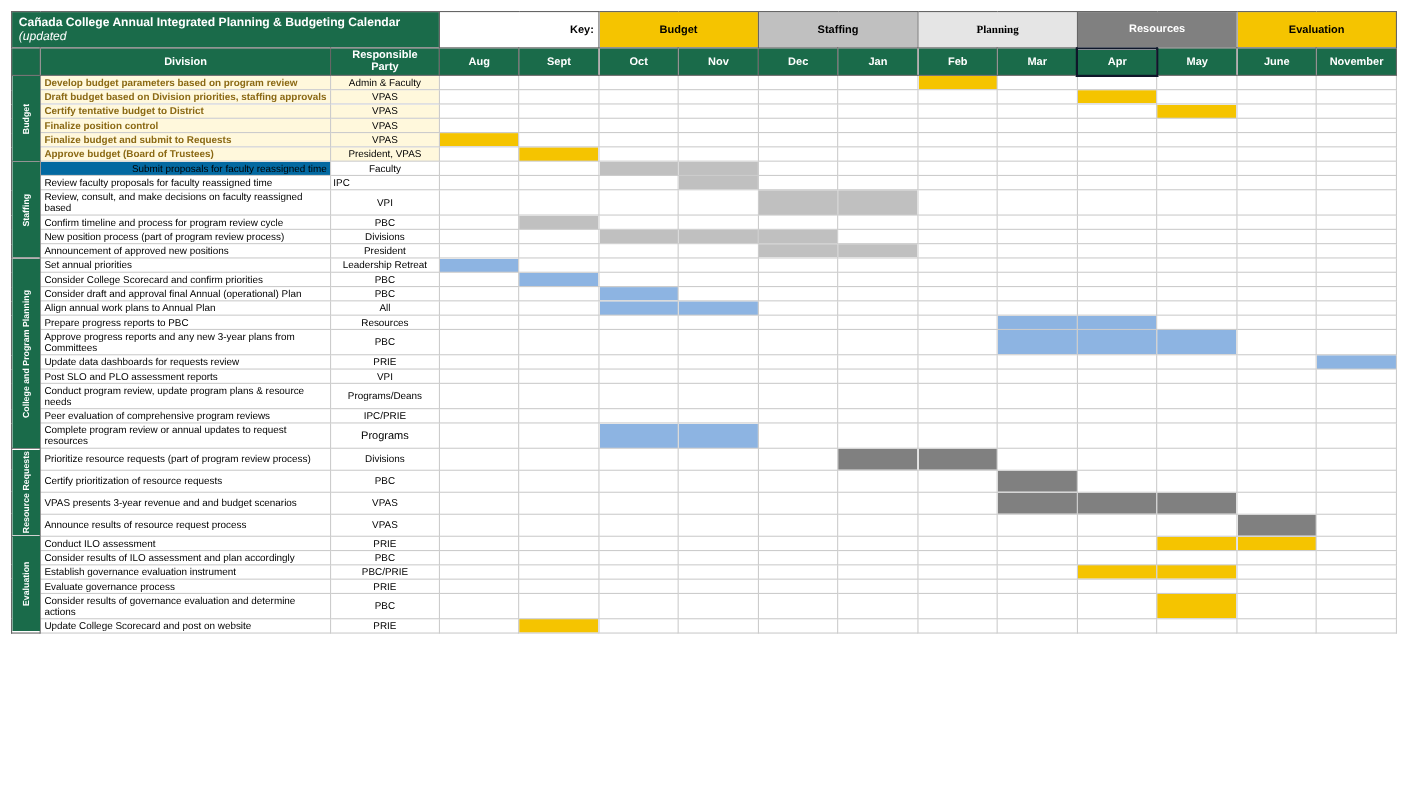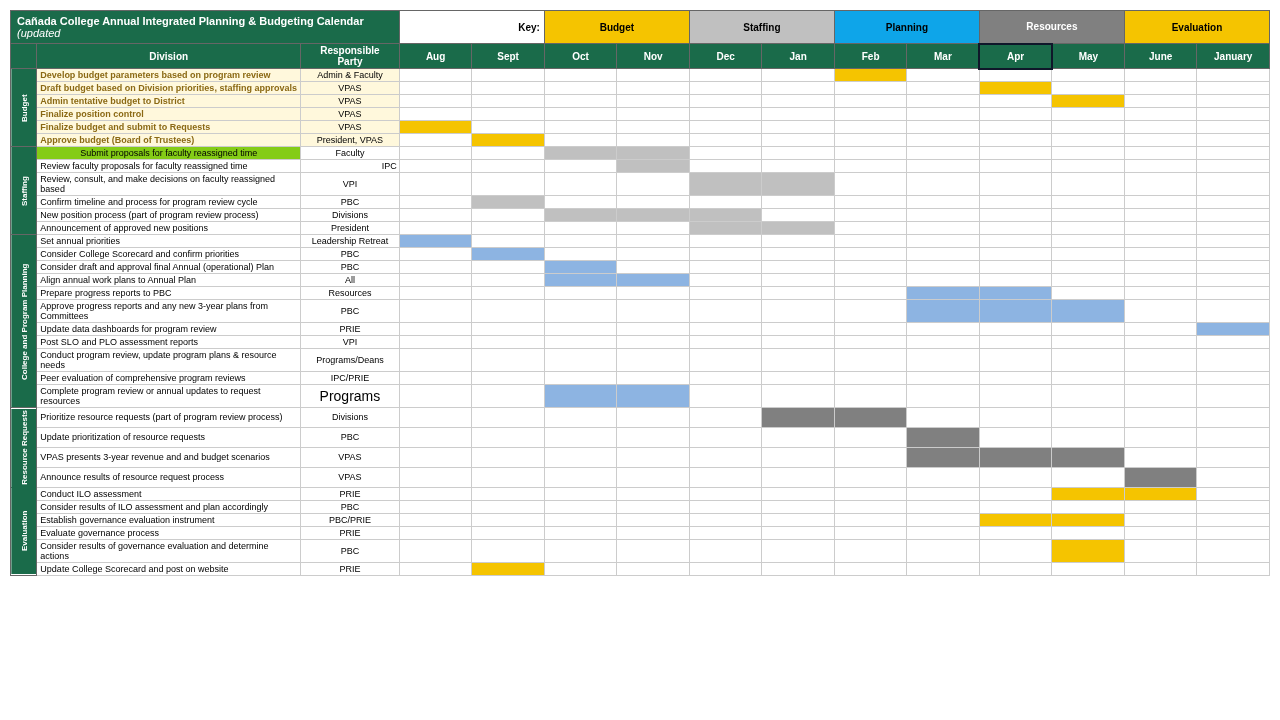--- a/index.html
+++ b/index.html
@@ -38,40 +38,40 @@
       <tr>
         <th colspan="3" style="background:#1a6b4a; color:#fff; text-align:left; font-size:11px; font-weight:bold; padding:4px 6px; border:1px solid #666;">
           <span>Cañada College Annual Integrated Planning &amp; Budgeting Calendar</span>
           <span style="font-weight:normal; font-style:italic;">(updated</span>
         </th>
         <th colspan="2" style="background:#fff; text-align:right; font-size:10px; padding:2px 4px; border:1px solid #666;">
           <span>Key:</span>
         </th>
         <th colspan="2" style="background:#f5c400; color:#000; font-weight:bold; font-size:10px; border:1px solid #666;">Budget</th>
         <th colspan="2" style="background:#c0c0c0; color:#000; font-weight:bold; font-size:10px; border:1px solid #666;">Staffing</th>
-        <th colspan="2" style="background:#0ea5e9; color:#000; font-weight:bold; font-size:10px; border:1px solid #666;">Planning</th>
+        <th colspan="2" style="background:#e5e5e5; color:#000; font-weight:bold; font-size:10px; border:1px solid #666;font-family:Liberation Serif, serif;">Planning</th>
         <th colspan="2" style="background:#808080; color:#fff; font-weight:bold; font-size:10px; border:1px solid #666;text-align:center;">Resources</th>
         <th colspan="2" style="background:#f5c400; color:#000; font-weight:bold; font-size:10px; border:1px solid #666;">Evaluation</th>
       </tr>
       <tr>
         <th style="background:#1a6b4a; color:#fff; border:1px solid #666;"></th>
         <th style="background:#1a6b4a; color:#fff; font-weight:bold; font-size:10px; border:1px solid #666;">Division</th>
         <th style="background:#1a6b4a; color:#fff; font-weight:bold; font-size:10px; border:1px solid #666;">Responsible<br>Party</th>
         <th style="background:#1a6b4a; color:#fff; font-weight:bold; font-size:10px; border:1px solid #666;">Aug</th>
         <th style="background:#1a6b4a; color:#fff; font-weight:bold; font-size:10px; border:1px solid #666;">Sept</th>
         <th style="background:#1a6b4a; color:#fff; font-weight:bold; font-size:10px; border:1px solid #666;">Oct</th>
         <th style="background:#1a6b4a; color:#fff; font-weight:bold; font-size:10px; border:1px solid #666;">Nov</th>
         <th style="background:#1a6b4a; color:#fff; font-weight:bold; font-size:10px; border:1px solid #666;">Dec</th>
         <th style="background:#1a6b4a; color:#fff; font-weight:bold; font-size:10px; border:1px solid #666;">Jan</th>
         <th style="background:#1a6b4a; color:#fff; font-weight:bold; font-size:10px; border:1px solid #666;">Feb</th>
         <th style="background:#1a6b4a; color:#fff; font-weight:bold; font-size:10px; border:1px solid #666;">Mar</th>
         <th style="background:#1a6b4a; color:#fff; font-weight:bold; font-size:10px; border:2px solid #0f172a;">Apr</th>
         <th style="background:#1a6b4a; color:#fff; font-weight:bold; font-size:10px; border:1px solid #666;">May</th>
         <th style="background:#1a6b4a; color:#fff; font-weight:bold; font-size:10px; border:1px solid #666;">June</th>
-        <th style="background:#1a6b4a; color:#fff; font-weight:bold; font-size:10px; border:1px solid #666;">January</th>
+        <th style="background:#1a6b4a; color:#fff; font-weight:bold; font-size:10px; border:1px solid #666;">November</th>
       </tr>
     </thead>
     <tbody id="table-body">
     <tr>
           <td rowspan="6" style="background: rgb(26, 107, 74); color: rgb(255, 255, 255); font-weight: bold; font-size: 8px; text-align: center; vertical-align: middle; writing-mode: vertical-rl; transform: rotate(180deg); padding: 2px; border: 1px solid rgb(102, 102, 102); white-space: nowrap;">Budget</td>
           <td style="text-align: left; font-size: 9px; padding: 1px 3px; border: 1px solid rgb(204, 204, 204); background: rgb(255, 248, 220); color: rgb(139, 105, 20); font-weight: bold;">Develop budget parameters based on program review</td>
           <td style="font-size: 9px; text-align: center; padding: 1px 2px; border: 1px solid rgb(204, 204, 204); background: rgb(255, 248, 220);">Admin &amp; Faculty</td>
           <td style="border: 1px solid rgb(204, 204, 204); background: rgb(255, 255, 255);"></td>
           <td style="border: 1px solid rgb(204, 204, 204); background: rgb(255, 255, 255);"></td>
           <td style="border: 1px solid rgb(204, 204, 204); background: rgb(255, 255, 255);"></td>
@@ -95,21 +95,21 @@
           <td style="border: 1px solid rgb(204, 204, 204); background: rgb(255, 255, 255);"></td>
           <td style="border: 1px solid rgb(204, 204, 204); background: rgb(255, 255, 255);"></td>
           <td style="border: 1px solid rgb(204, 204, 204); background: rgb(255, 255, 255);"></td>
           <td style="border: 1px solid rgb(204, 204, 204); background: rgb(255, 255, 255);"></td>
           <td style="border: 1px solid rgb(204, 204, 204); background: rgb(245, 196, 0);"></td>
           <td style="border: 1px solid rgb(204, 204, 204); background: rgb(255, 255, 255);"></td>
           <td style="border: 1px solid rgb(204, 204, 204); background: rgb(255, 255, 255);"></td>
           <td style="border: 1px solid rgb(204, 204, 204); background: rgb(255, 255, 255);"></td>
         </tr>
         <tr>
-          <td style="text-align: left; font-size: 9px; padding: 1px 3px; border: 1px solid rgb(204, 204, 204); background: rgb(255, 248, 220); color: rgb(139, 105, 20); font-weight: bold;">Admin tentative budget to District</td>
+          <td style="text-align: left; font-size: 9px; padding: 1px 3px; border: 1px solid rgb(204, 204, 204); background: rgb(255, 248, 220); color: rgb(139, 105, 20); font-weight: bold;">Certify tentative budget to District</td>
           <td style="font-size: 9px; text-align: center; padding: 1px 2px; border: 1px solid rgb(204, 204, 204); background: rgb(255, 248, 220);">VPAS</td>
           <td style="border: 1px solid rgb(204, 204, 204); background: rgb(255, 255, 255);"></td>
           <td style="border: 1px solid rgb(204, 204, 204); background: rgb(255, 255, 255);"></td>
           <td style="border: 1px solid rgb(204, 204, 204); background: rgb(255, 255, 255);"></td>
           <td style="border: 1px solid rgb(204, 204, 204); background: rgb(255, 255, 255);"></td>
           <td style="border: 1px solid rgb(204, 204, 204); background: rgb(255, 255, 255);"></td>
           <td style="border: 1px solid rgb(204, 204, 204); background: rgb(255, 255, 255);"></td>
           <td style="border: 1px solid rgb(204, 204, 204); background: rgb(255, 255, 255);"></td>
           <td style="border: 1px solid rgb(204, 204, 204); background: rgb(255, 255, 255);"></td>
           <td style="border: 1px solid rgb(204, 204, 204); background: rgb(255, 255, 255);"></td>
@@ -160,38 +160,38 @@
           <td style="border: 1px solid rgb(204, 204, 204); background: rgb(255, 255, 255);"></td>
           <td style="border: 1px solid rgb(204, 204, 204); background: rgb(255, 255, 255);"></td>
           <td style="border: 1px solid rgb(204, 204, 204); background: rgb(255, 255, 255);"></td>
           <td style="border: 1px solid rgb(204, 204, 204); background: rgb(255, 255, 255);"></td>
           <td style="border: 1px solid rgb(204, 204, 204); background: rgb(255, 255, 255);"></td>
           <td style="border: 1px solid rgb(204, 204, 204); background: rgb(255, 255, 255);"></td>
           <td style="border: 1px solid rgb(204, 204, 204); background: rgb(255, 255, 255);"></td>
         </tr>
         <tr>
           <td rowspan="6" style="background: rgb(26, 107, 74); color: rgb(255, 255, 255); font-weight: bold; font-size: 8px; text-align: center; vertical-align: middle; writing-mode: vertical-rl; transform: rotate(180deg); padding: 2px; border: 1px solid rgb(102, 102, 102); white-space: nowrap;">Staffing</td>
-          <td style="text-align: center; font-size: 9px; padding: 1px 3px; border: 1px solid rgb(204, 204, 204); background: #84cc16; margin-left: 13px;">Submit proposals for faculty reassigned time</td>
+          <td style="text-align: right; font-size: 9px; padding: 1px 3px; border: 1px solid rgb(204, 204, 204); background: #0369a1; margin-left: 13px;">Submit proposals for faculty reassigned time</td>
           <td style="font-size: 9px; text-align: center; padding: 1px 2px; border: 1px solid rgb(204, 204, 204); background: rgb(255, 255, 255);">Faculty</td>
           <td style="border: 1px solid rgb(204, 204, 204); background: rgb(255, 255, 255);"></td>
           <td style="border: 1px solid rgb(204, 204, 204); background: rgb(255, 255, 255);"></td>
           <td style="border: 1px solid rgb(204, 204, 204); background: rgb(192, 192, 192);"></td>
           <td style="border: 1px solid rgb(204, 204, 204); background: rgb(192, 192, 192);"></td>
           <td style="border: 1px solid rgb(204, 204, 204); background: rgb(255, 255, 255);"></td>
           <td style="border: 1px solid rgb(204, 204, 204); background: rgb(255, 255, 255);"></td>
           <td style="border: 1px solid rgb(204, 204, 204); background: rgb(255, 255, 255);"></td>
           <td style="border: 1px solid rgb(204, 204, 204); background: rgb(255, 255, 255);"></td>
           <td style="border: 1px solid rgb(204, 204, 204); background: rgb(255, 255, 255);"></td>
           <td style="border: 1px solid rgb(204, 204, 204); background: rgb(255, 255, 255);"></td>
           <td style="border: 1px solid rgb(204, 204, 204); background: rgb(255, 255, 255);"></td>
           <td style="border: 1px solid rgb(204, 204, 204); background: rgb(255, 255, 255);"></td>
         </tr>
         <tr>
           <td style="text-align: left; font-size: 9px; padding: 1px 3px; border: 1px solid rgb(204, 204, 204); background: rgb(255, 255, 255);">Review faculty proposals for faculty reassigned time</td>
-          <td style="font-size: 9px; text-align: right; padding: 1px 2px; border: 1px solid rgb(204, 204, 204); background: rgb(255, 255, 255);">IPC</td>
+          <td style="font-size: 9px; text-align: left; padding: 1px 2px; border: 1px solid rgb(204, 204, 204); background: rgb(255, 255, 255);">IPC</td>
           <td style="border: 1px solid rgb(204, 204, 204); background: rgb(255, 255, 255);"></td>
           <td style="border: 1px solid rgb(204, 204, 204); background: rgb(255, 255, 255);"></td>
           <td style="border: 1px solid rgb(204, 204, 204); background: rgb(255, 255, 255);"></td>
           <td style="border: 1px solid rgb(204, 204, 204); background: rgb(192, 192, 192);"></td>
           <td style="border: 1px solid rgb(204, 204, 204); background: rgb(255, 255, 255);"></td>
           <td style="border: 1px solid rgb(204, 204, 204); background: rgb(255, 255, 255);"></td>
           <td style="border: 1px solid rgb(204, 204, 204); background: rgb(255, 255, 255);"></td>
           <td style="border: 1px solid rgb(204, 204, 204); background: rgb(255, 255, 255);"></td>
           <td style="border: 1px solid rgb(204, 204, 204); background: rgb(255, 255, 255);"></td>
           <td style="border: 1px solid rgb(204, 204, 204); background: rgb(255, 255, 255);"></td>
@@ -353,21 +353,21 @@
           <td style="border: 1px solid rgb(204, 204, 204); background: rgb(255, 255, 255);"></td>
           <td style="border: 1px solid rgb(204, 204, 204); background: rgb(255, 255, 255);"></td>
           <td style="border: 1px solid rgb(204, 204, 204); background: rgb(255, 255, 255);"></td>
           <td style="border: 1px solid rgb(204, 204, 204); background: rgb(141, 180, 226);"></td>
           <td style="border: 1px solid rgb(204, 204, 204); background: rgb(141, 180, 226);"></td>
           <td style="border: 1px solid rgb(204, 204, 204); background: rgb(141, 180, 226);"></td>
           <td style="border: 1px solid rgb(204, 204, 204); background: rgb(255, 255, 255);"></td>
           <td style="border: 1px solid rgb(204, 204, 204); background: rgb(255, 255, 255);"></td>
         </tr>
         <tr>
-          <td style="text-align: left; font-size: 9px; padding: 1px 3px; border: 1px solid rgb(204, 204, 204); background: rgb(255, 255, 255);">Update data dashboards for program review</td>
+          <td style="text-align: left; font-size: 9px; padding: 1px 3px; border: 1px solid rgb(204, 204, 204); background: rgb(255, 255, 255);">Update data dashboards for requests review</td>
           <td style="font-size: 9px; text-align: center; padding: 1px 2px; border: 1px solid rgb(204, 204, 204); background: rgb(255, 255, 255);">PRIE</td>
           <td style="border: 1px solid rgb(204, 204, 204); background: rgb(255, 255, 255);"></td>
           <td style="border: 1px solid rgb(204, 204, 204); background: rgb(255, 255, 255);"></td>
           <td style="border: 1px solid rgb(204, 204, 204); background: rgb(255, 255, 255);"></td>
           <td style="border: 1px solid rgb(204, 204, 204); background: rgb(255, 255, 255);"></td>
           <td style="border: 1px solid rgb(204, 204, 204); background: rgb(255, 255, 255);"></td>
           <td style="border: 1px solid rgb(204, 204, 204); background: rgb(255, 255, 255);"></td>
           <td style="border: 1px solid rgb(204, 204, 204); background: rgb(255, 255, 255);"></td>
           <td style="border: 1px solid rgb(204, 204, 204); background: rgb(255, 255, 255);"></td>
           <td style="border: 1px solid rgb(204, 204, 204); background: rgb(255, 255, 255);"></td>
@@ -418,21 +418,21 @@
           <td style="border: 1px solid rgb(204, 204, 204); background: rgb(255, 255, 255);"></td>
           <td style="border: 1px solid rgb(204, 204, 204); background: rgb(255, 255, 255);"></td>
           <td style="border: 1px solid rgb(204, 204, 204); background: rgb(255, 255, 255);"></td>
           <td style="border: 1px solid rgb(204, 204, 204); background: rgb(255, 255, 255);"></td>
           <td style="border: 1px solid rgb(204, 204, 204); background: rgb(255, 255, 255);"></td>
           <td style="border: 1px solid rgb(204, 204, 204); background: rgb(255, 255, 255);"></td>
           <td style="border: 1px solid rgb(204, 204, 204); background: rgb(255, 255, 255);"></td>
         </tr>
         <tr>
           <td style="text-align: left; font-size: 9px; padding: 1px 3px; border: 1px solid rgb(204, 204, 204); background: rgb(255, 255, 255);">Complete program review or annual updates to request resources</td>
-          <td style="font-size: 14px; text-align: center; padding: 1px 2px; border: 1px solid rgb(204, 204, 204); background: rgb(255, 255, 255);">Programs</td>
+          <td style="font-size: 10px; text-align: center; padding: 1px 2px; border: 1px solid rgb(204, 204, 204); background: rgb(255, 255, 255);">Programs</td>
           <td style="border: 1px solid rgb(204, 204, 204); background: rgb(255, 255, 255);"></td>
           <td style="border: 1px solid rgb(204, 204, 204); background: rgb(255, 255, 255);"></td>
           <td style="border: 1px solid rgb(204, 204, 204); background: rgb(141, 180, 226);"></td>
           <td style="border: 1px solid rgb(204, 204, 204); background: rgb(141, 180, 226);"></td>
           <td style="border: 1px solid rgb(204, 204, 204); background: rgb(255, 255, 255);"></td>
           <td style="border: 1px solid rgb(204, 204, 204); background: rgb(255, 255, 255);"></td>
           <td style="border: 1px solid rgb(204, 204, 204); background: rgb(255, 255, 255);"></td>
           <td style="border: 1px solid rgb(204, 204, 204); background: rgb(255, 255, 255);"></td>
           <td style="border: 1px solid rgb(204, 204, 204); background: rgb(255, 255, 255);"></td>
           <td style="border: 1px solid rgb(204, 204, 204); background: rgb(255, 255, 255);"></td>
@@ -450,21 +450,21 @@
           <td style="border: 1px solid rgb(204, 204, 204); background: rgb(255, 255, 255);"></td>
           <td style="border: 1px solid rgb(204, 204, 204); background: rgb(128, 128, 128);"></td>
           <td style="border: 1px solid rgb(204, 204, 204); background: rgb(128, 128, 128);"></td>
           <td style="border: 1px solid rgb(204, 204, 204); background: rgb(255, 255, 255);"></td>
           <td style="border: 1px solid rgb(204, 204, 204); background: rgb(255, 255, 255);"></td>
           <td style="border: 1px solid rgb(204, 204, 204); background: rgb(255, 255, 255);"></td>
           <td style="border: 1px solid rgb(204, 204, 204); background: rgb(255, 255, 255);"></td>
           <td style="border: 1px solid rgb(204, 204, 204); background: rgb(255, 255, 255);"></td>
         </tr>
         <tr>
-          <td style="text-align: left; font-size: 9px; padding: 1px 3px; border: 1px solid rgb(204, 204, 204); background: rgb(255, 255, 255);">Update prioritization of resource requests</td>
+          <td style="text-align: left; font-size: 9px; padding: 1px 3px; border: 1px solid rgb(204, 204, 204); background: rgb(255, 255, 255);">Certify prioritization of resource requests</td>
           <td style="font-size: 9px; text-align: center; padding: 1px 2px; border: 1px solid rgb(204, 204, 204); background: rgb(255, 255, 255);">PBC</td>
           <td style="border: 1px solid rgb(204, 204, 204); background: rgb(255, 255, 255);"></td>
           <td style="border: 1px solid rgb(204, 204, 204); background: rgb(255, 255, 255);"></td>
           <td style="border: 1px solid rgb(204, 204, 204); background: rgb(255, 255, 255);"></td>
           <td style="border: 1px solid rgb(204, 204, 204); background: rgb(255, 255, 255);"></td>
           <td style="border: 1px solid rgb(204, 204, 204); background: rgb(255, 255, 255);"></td>
           <td style="border: 1px solid rgb(204, 204, 204); background: rgb(255, 255, 255);"></td>
           <td style="border: 1px solid rgb(204, 204, 204); background: rgb(255, 255, 255);"></td>
           <td style="border: 1px solid rgb(204, 204, 204); background: rgb(128, 128, 128);"></td>
           <td style="border: 1px solid rgb(204, 204, 204); background: rgb(255, 255, 255);"></td>

